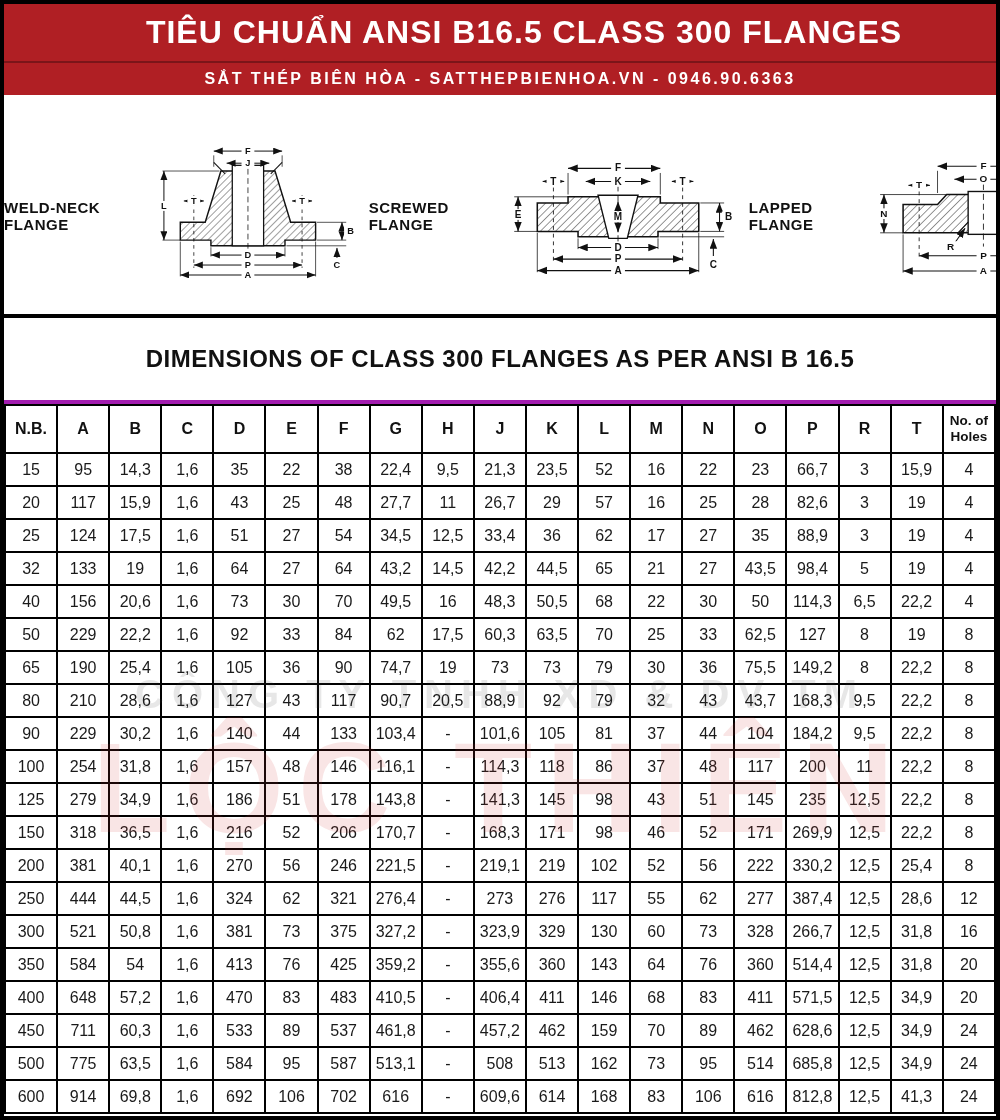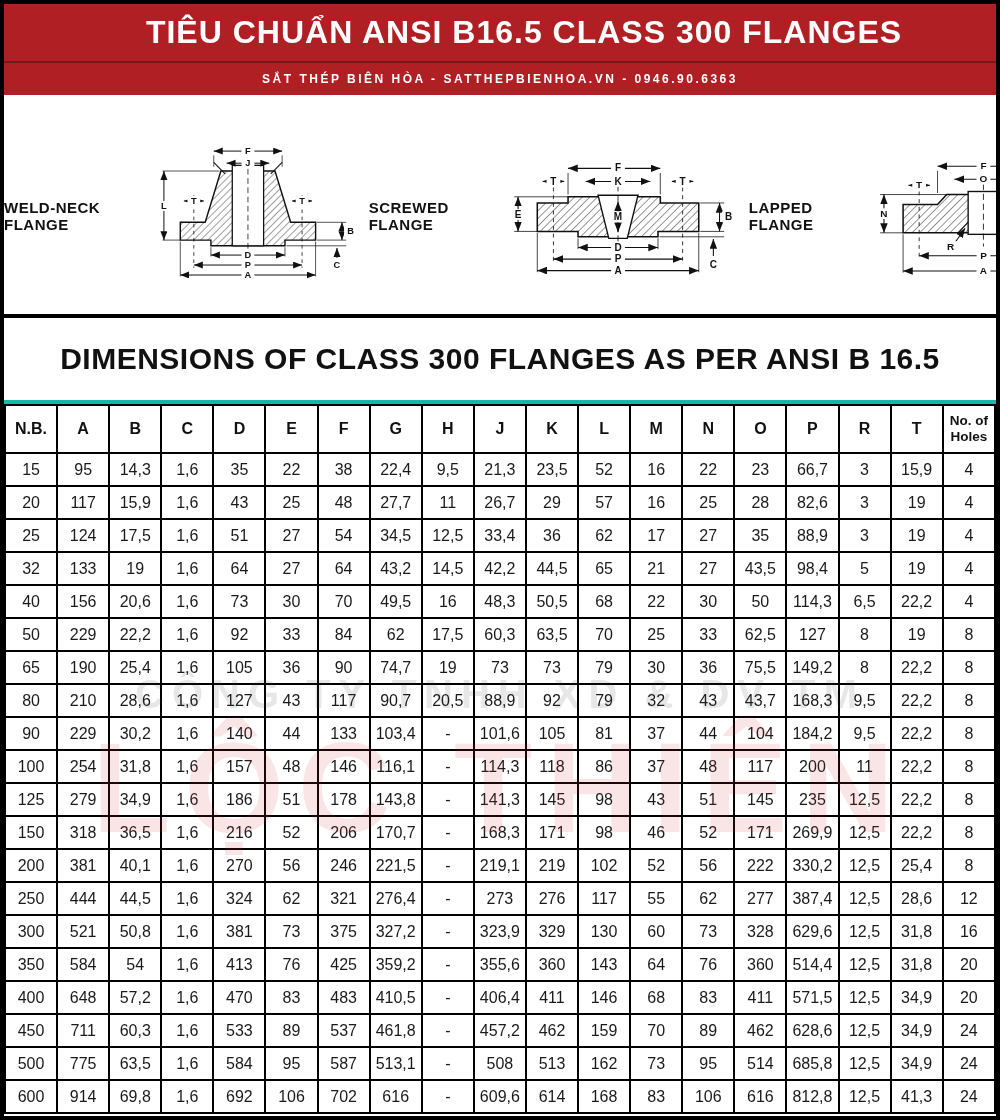--- a/index.html
+++ b/index.html
@@ -9,40 +9,40 @@
     font-family:"Liberation Sans", sans-serif; color:#111;
   }
   
   .hdr { background:#b01f24; color:#fff; text-align:center; }
   .hdr-title {
     height:57px; display:flex; align-items:center; justify-content:center;
     font-size:32px; font-weight:800; letter-spacing:1px; white-space:nowrap;margin-left:48px;
   }
   .hdr-sub {
     height:34px; display:flex; align-items:center; justify-content:center;
-    font-size:12px; font-weight:700; letter-spacing:2.5px;
+    font-size:16px; font-weight:700; letter-spacing:2.5px;
     border-top:2px solid rgba(0,0,0,0.3); box-sizing:border-box; white-space:nowrap;
   }
   
   .drawings { display:flex; height:223px; border-bottom:4px solid #000; box-sizing:border-box; background:#fff; }
   .dcol { flex:1; display:flex; flex-direction:row; align-items:center; }
   .dtitle { margin-top:8px; height:20px; font-size:15px; font-weight:800; letter-spacing:0.5px; }
   svg.draw { display:block; }
   svg.draw .dim  { stroke:#111; stroke-width:1.4; }
   svg.draw .ext  { stroke:#111; stroke-width:1; }
   svg.draw .cl   { stroke:#111; stroke-width:1.1; stroke-dasharray:8 5; }
   svg.draw .cl2  { stroke:#111; stroke-width:1.1; stroke-dasharray:5 5; }
   svg.draw .bev  { stroke:#111; stroke-width:1.5; }
   svg.draw text  { font-family:"Liberation Sans",sans-serif; font-size:13px; font-weight:700; fill:#111; text-anchor:middle; }
   svg.draw .lbl rect { fill:#fff; }
   
   .section-title {
     height:86px; display:flex; align-items:center; justify-content:center;
-    border-bottom:4px solid #14b8a6; box-sizing:border-box;
-    font-size:30px; font-weight:800; letter-spacing:0.5px; white-space:nowrap;
+    border-bottom:4px solid #a21caf; box-sizing:border-box;
+    font-size:24px; font-weight:800; letter-spacing:0.5px; white-space:nowrap;
   }
   
   .table-wrap { position:relative; }
   table.dims { width:100%; border-collapse:collapse; table-layout:fixed; }
   table.dims th, table.dims td {
     border:2px solid #000; text-align:center; vertical-align:middle;
     padding:0; font-size:16px; overflow:hidden;
   }
   table.dims th { height:46px; font-weight:700; }
   table.dims th.th-holes { font-size:13.5px; line-height:1.15; font-weight:700; }
@@ -639,21 +639,21 @@
             <td>73</td>
             <td>375</td>
             <td>327,2</td>
             <td>-</td>
             <td>323,9</td>
             <td>329</td>
             <td>130</td>
             <td>60</td>
             <td>73</td>
             <td>328</td>
-            <td>629,6</td>
+            <td>266,7</td>
             <td>12,5</td>
             <td>31,8</td>
             <td>16</td>
           </tr>
           <tr>
             <td>350</td>
             <td>584</td>
             <td>54</td>
             <td>1,6</td>
             <td>413</td>

